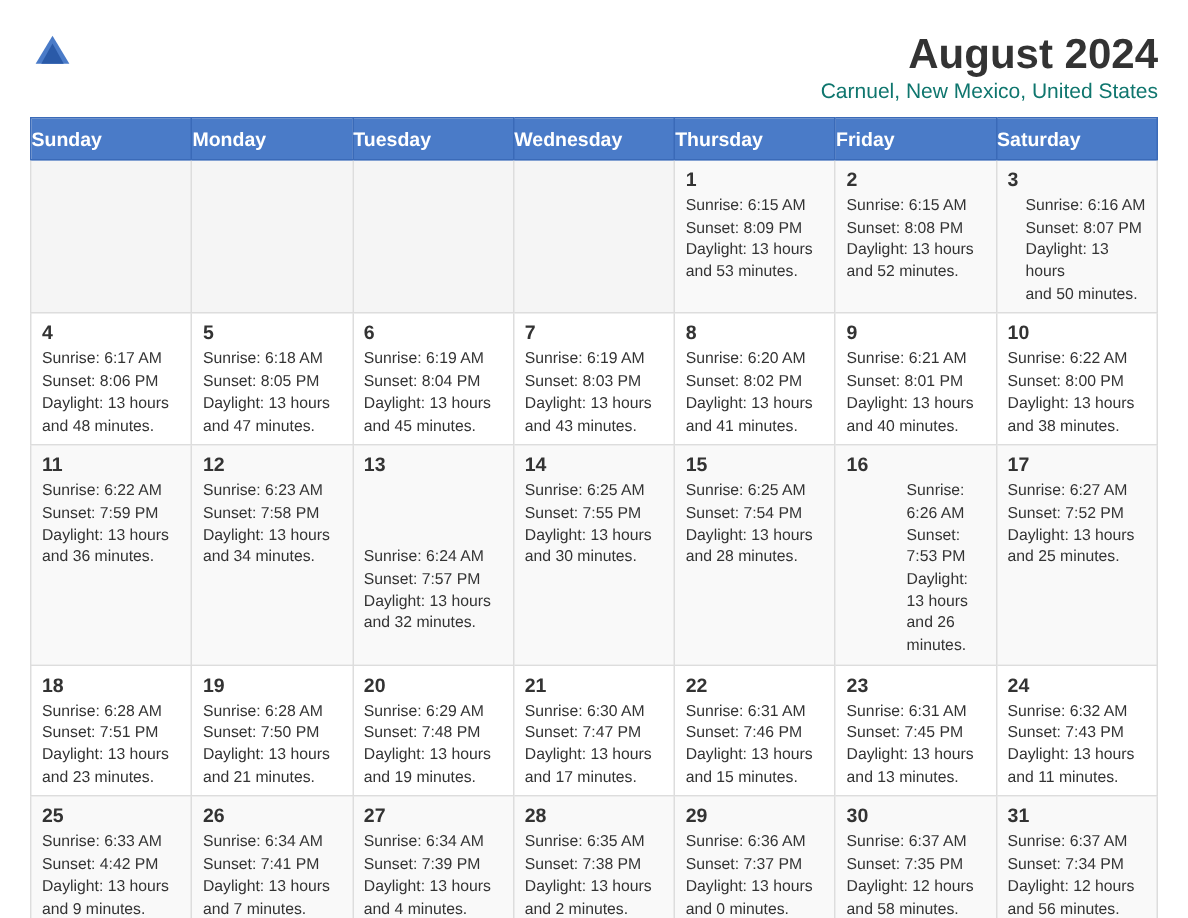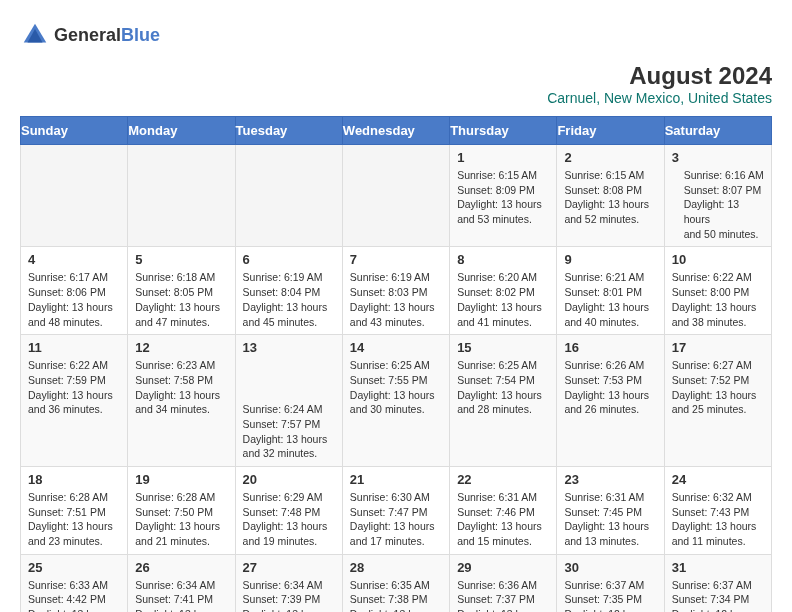--- a/index.html
+++ b/index.html
@@ -32,24 +32,23 @@
       color: #4a7bc8;
     }
     .logo-icon {
       width: 30px;
       height: 30px;
     }
     .title-block {
       text-align: right;
     }
     .month-title {
-      font-size: 24px;
-      font-weight: bold;
-      color: #333;
-      margin-top: 42px;
+      font-size: 28px;
+      font-weight: bold;
+      color: #333;
     }
     .location {
       font-size: 14px;
       color: #0f766e;
     }
     .calendar {
       width: 100%;
       border-collapse: collapse;
       border: 1px solid #ccc;
     }
@@ -96,23 +95,20 @@
   </style>
 </head>
 <body>
 
 <div class="header">
   <div class="logo">
     <svg class="logo-icon" viewBox="0 0 40 40">
       <polygon points="20,5 35,30 5,30" fill="#4a7bc8"></polygon>
       <polygon points="20,12 30,30 10,30" fill="#2a5aa8"></polygon>
     </svg>
-    <div>
-      <span class="logo-text-general">General</span><span class="logo-text-blue">Blue</span>
-    </div>
   </div>
   <div class="title-block">
     <div class="month-title">August 2024</div>
     <div class="location">Carnuel, New Mexico, United States</div>
   </div>
 </div>
 
 <table class="calendar">
   <thead>
     <tr>
@@ -235,21 +231,21 @@
         </td>
         <td>
           <span class="day-num">15</span>
           <div class="day-info" style="white-space: pre-line;">Sunrise: 6:25 AM
 Sunset: 7:54 PM
 Daylight: 13 hours
 and 28 minutes.</div>
         </td>
         <td>
           <span class="day-num">16</span>
-          <div class="day-info" style="white-space: pre-line;">Sunrise: 6:26 AM
+          <div class="day-info" style="white-space: pre-line; margin-left: 40px;">Sunrise: 6:26 AM
 Sunset: 7:53 PM
 Daylight: 13 hours
 and 26 minutes.</div>
         </td>
         <td>
           <span class="day-num">17</span>
           <div class="day-info" style="white-space: pre-line;">Sunrise: 6:27 AM
 Sunset: 7:52 PM
 Daylight: 13 hours
 and 25 minutes.</div>

